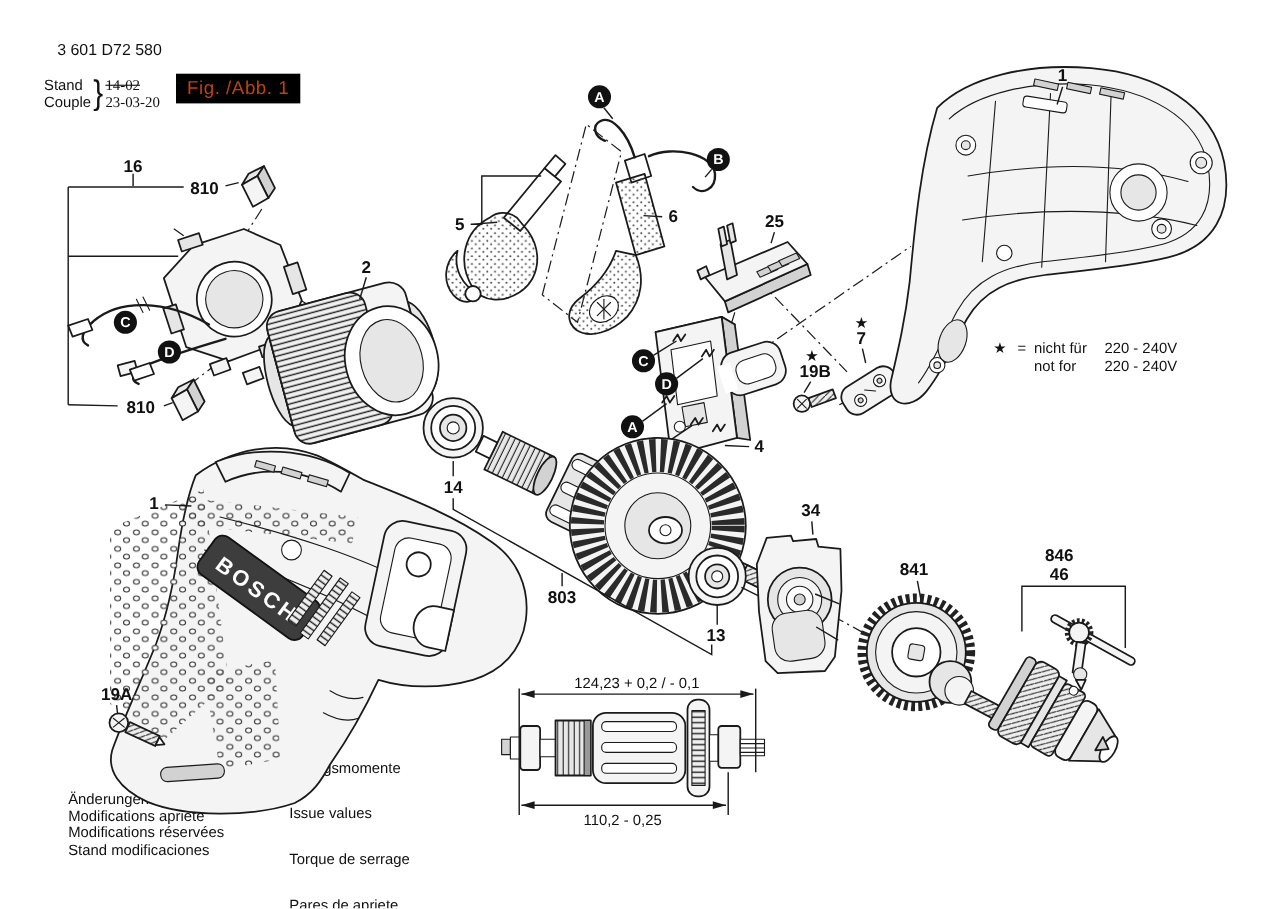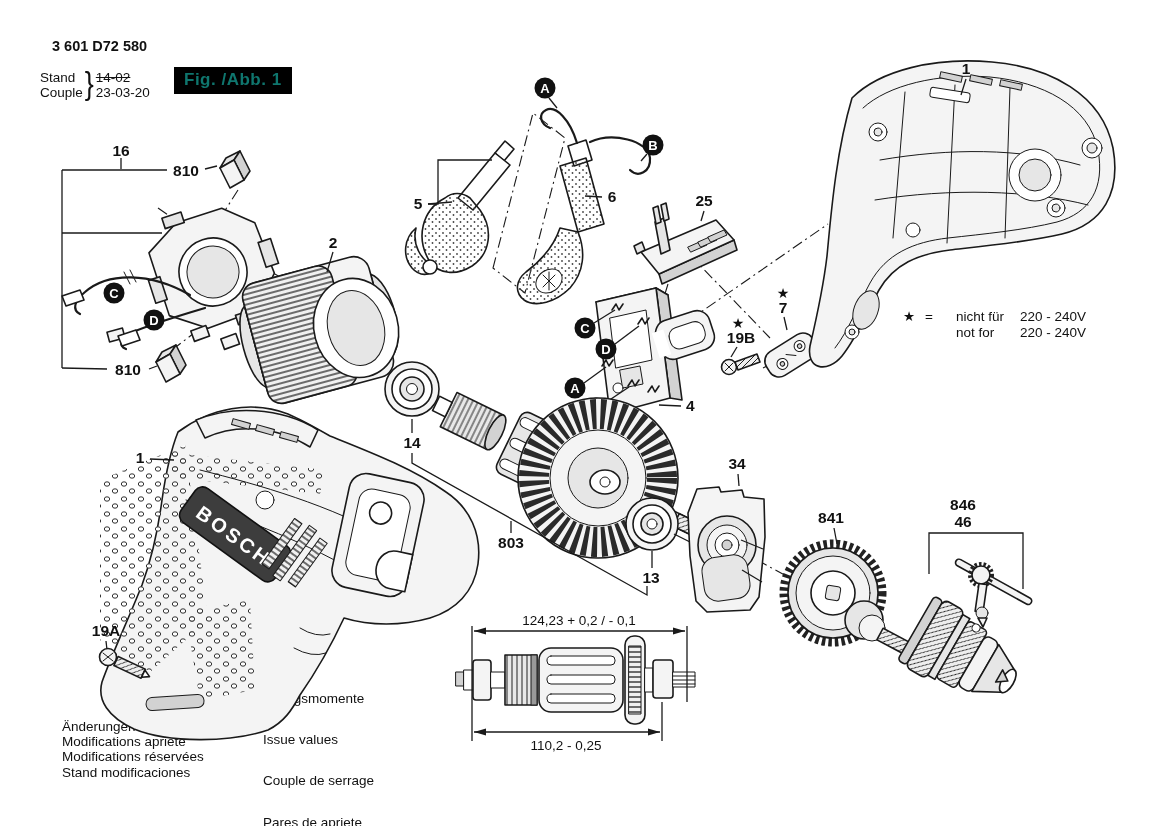--- a/index.html
+++ b/index.html
@@ -1,31 +1,31 @@
 <!DOCTYPE html>
 <html><head>
 <meta charset="utf-8">
 <style>
   html,body{margin:0;padding:0;background:#fff;}
   .page{position:relative;width:1169px;height:826px;background:#fff;overflow:hidden;
         font-family:"Liberation Sans",sans-serif;color:#111;}
   .abs{position:absolute;}
-  .pn{left:52px;top:38px;font-size:14.5px;font-weight:bold;}
+  .pn{left:52px;top:38px;font-size:14.5px;}
   .meta{left:40px;top:69px;font-size:13.5px;display:flex;align-items:center;}
   .meta-labels div{line-height:15px;}
   .brace{font-size:27px;transform:scaleY(1.15);display:inline-block;margin:0 2px 0 2px;font-weight:400;}
-  .meta-values div{line-height:15px;}
+  .meta-values div{line-height:15px;font-family:Liberation Serif, serif;}
   .struck{text-decoration:line-through;}
-  .figbox{left:174px;top:67px;background:#000;color:#0f766e;font-weight:bold;font-size:17px;
+  .figbox{left:160px;top:67px;background:#000;color:#c2410c;font-weight:normal;font-size:17px;
           padding:3px 10px 4px 10px;letter-spacing:.5px;}
   .starnote{left:903px;top:309px;font-size:13.5px;line-height:16px;}
   .starnote .row{display:flex;}
   .starnote .sym{width:22px;}
   .starnote .eq{width:15px;}
-  .starnote .lbl{width:64px;margin-left:16px;}
+  .starnote .lbl{width:64px;}
   .torque{left:263px;top:664px;font-size:13.5px;line-height:13.8px;white-space:pre;}
   .footer{left:62px;top:719px;font-size:13.5px;line-height:15.2px;}
   svg{position:absolute;left:0;top:0;}
   .s{stroke:#1a1a1a;stroke-width:1.6;stroke-linejoin:round;stroke-linecap:round;}
   .thin{stroke-width:1;}
   .t2{stroke-width:2.2;}
   .f0{fill:#fff;}.f1{fill:#f4f4f4;}.f2{fill:#e6e6e6;}.f3{fill:#d2d2d2;}.fn{fill:none;}
   .lead{stroke:#1a1a1a;stroke-width:1.3;fill:none;}
   .cdash{stroke:#1a1a1a;stroke-width:1.1;fill:none;stroke-dasharray:11 4 2 4;}
   .sdash{stroke:#1a1a1a;stroke-width:1.1;fill:none;stroke-dasharray:5 4;}
@@ -69,21 +69,21 @@
       <span class="sym"></span>
         <span class="eq"></span>
       <span class="lbl">not for</span>
       <span class="val">220 - 240V</span>
     </div>
   </div>
 
   <div class="abs torque">
     <div>Anzugsmomente</div>
     <div>Issue values</div>
-    <div>Couple de serrage</div>
+    <div>Torque de serrage</div>
     <div>Pares de apriete</div>
     
     
   </div>
 
   <div class="abs footer">
     <div>Änderungen vorbehalten</div>
     <div>Modifications apriete</div>
     <div>Modifications réservées</div>
     <div>Stand modificaciones</div>

